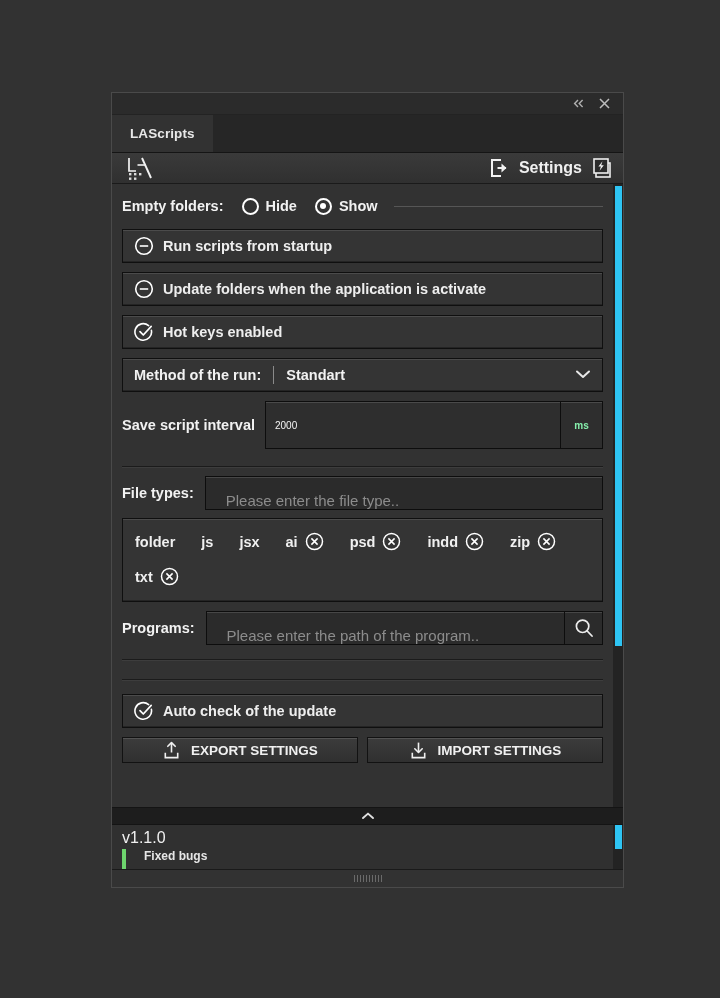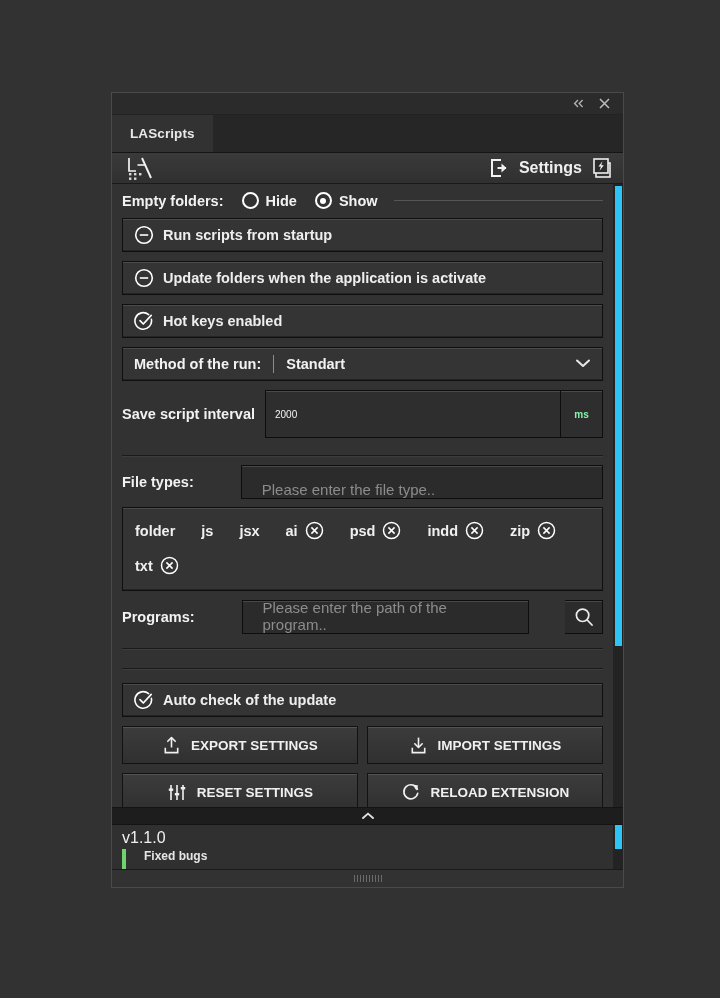--- a/index.html
+++ b/index.html
@@ -128,21 +128,21 @@
     width: 42px; background: #2e2e2e; border: 1px solid #0d0d0d; border-left: none;
     box-shadow: inset 0 1px 0 #4a4a4a;
     display: flex; align-items: center; justify-content: center;
     color: #86efac; font-size: 10px; font-weight: bold;
   }
 
   .divider { height: 1px; background: #1b1b1b; box-shadow: 0 1px 0 #3d3d3d; margin: 9px 0; flex: none; }
   .divider2 { height: 1px; background: #1b1b1b; box-shadow: 0 1px 0 #3d3d3d; margin: 10px 0 14px; flex: none; }
 
   
-  .inp-row { height: 34px; display: flex; align-items: stretch; flex: none; gap: 36px; }
+  .inp-row { height: 34px; display: flex; align-items: stretch; flex: none; }
   .inp-label {
     display: flex; align-items: center; padding-right: 11px;
     color: #f2f2f2; font-size: 14.5px; font-weight: bold;
   }
   .inp-box {
     flex: 1; background: #2b2b2b; border: 1px solid #0d0d0d;
     box-shadow: inset 0 1px 0 #474747;
     display: flex; align-items: flex-end; padding: 0 20px;
   }
   .inp-box .ph { color: #8c8c8c; font-size: 15px; }
@@ -161,21 +161,21 @@
   .tag {
     display: flex; align-items: center; gap: 7px;
     color: #f0f0f0; font-size: 14.5px; font-weight: bold;
     margin-right: 26px; height: 26px;
   }
   .tag:last-child { margin-right: 0; }
 
   
   .btn-grid { display: flex; gap: 9px; margin-bottom: 9px; flex: none; }
   .abtn {
-    flex: 1; height: 38px;
+    flex: 1; height: 26px;
     background: linear-gradient(#3c3c3c, #303030);
     border: 1px solid #121212;
     box-shadow: inset 0 1px 0 #535353;
     display: flex; align-items: center; justify-content: center; gap: 10px;
     color: #f0f0f0; font-size: 13.5px; font-weight: bold;
   }
 
   
   .collapsebar {
     height: 18px; background: #1d1d1d; flex: none;
@@ -418,38 +418,20 @@
           <div class="abtn">
             <svg width="19" height="19" viewBox="0 0 19 19">
               <path d="M9.5 1.6 L9.5 11.3" stroke="#f0f0f0" stroke-width="1.6"></path>
               <path d="M5.8 7.8 L9.5 11.5 L13.2 7.8" fill="none" stroke="#f0f0f0" stroke-width="1.6" stroke-linecap="round" stroke-linejoin="round"></path>
               <path d="M3.3 11.8 L3.3 16.6 L15.7 16.6 L15.7 11.8" fill="none" stroke="#f0f0f0" stroke-width="1.6"></path>
             </svg>
             <span>IMPORT SETTINGS</span>
           </div>
         </div>
 
-        <div class="btn-grid">
-          <div class="abtn">
-            <svg width="20" height="19" viewBox="0 0 20 19">
-              <path d="M4 2 L4 17 M10 2 L10 17 M16 2 L16 17" stroke="#f0f0f0" stroke-width="1.6"></path>
-              <rect x="1.8" y="5.5" width="4.4" height="2.4" fill="#f0f0f0"></rect>
-              <rect x="7.8" y="10" width="4.4" height="2.4" fill="#f0f0f0"></rect>
-              <rect x="13.8" y="4" width="4.4" height="2.4" fill="#f0f0f0"></rect>
-            </svg>
-            <span>RESET SETTINGS</span>
-          </div>
-          <div class="abtn">
-            <svg width="20" height="20" viewBox="0 0 20 20">
-              <path d="M16.4 7.2 A7 7 0 1 0 16.7 11.4" fill="none" stroke="#f0f0f0" stroke-width="1.7" stroke-linecap="round"></path>
-              <path d="M11.6 2.4 L17.2 3.5 L15.4 8.6 Z" fill="#f0f0f0"></path>
-            </svg>
-            <span>RELOAD EXTENSION</span>
-          </div>
-        </div>
 
       </div>
 
       <div class="vscroll">
         <div class="vthumb" style="top:2px;height:460px;"></div>
       </div>
     </div>
 
     <div class="collapsebar">
       <svg width="18" height="10" viewBox="0 0 18 10">

